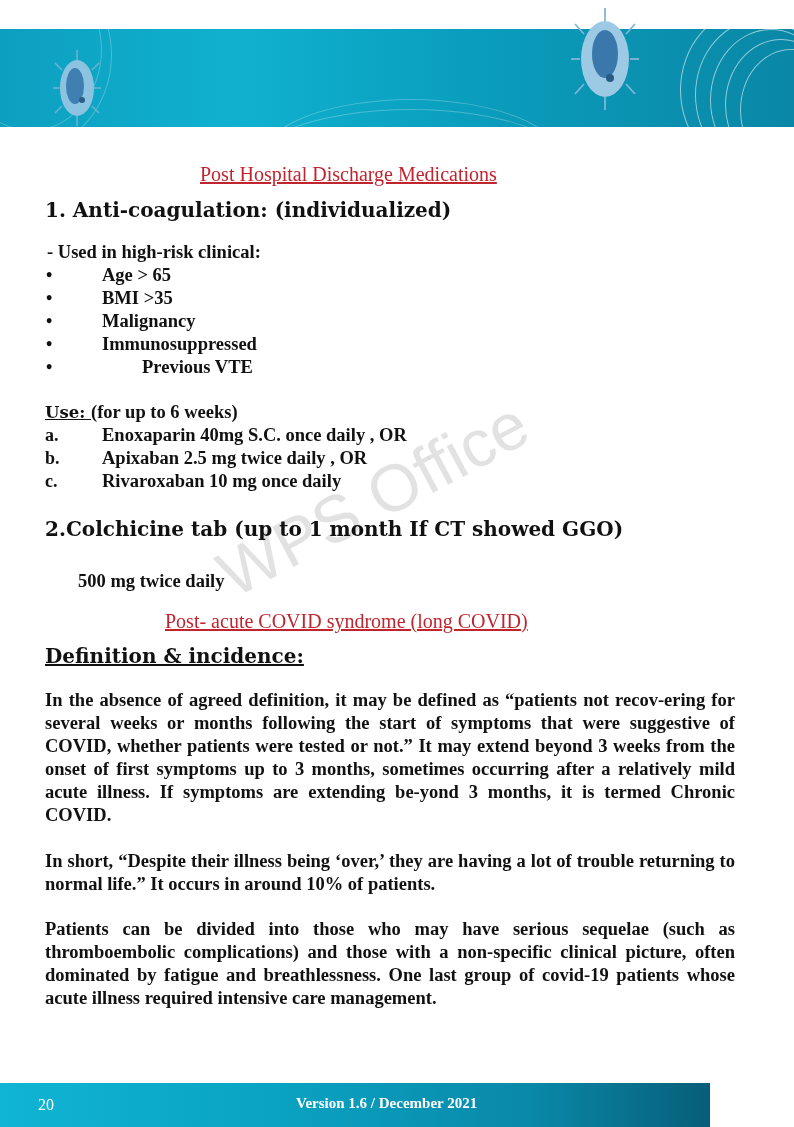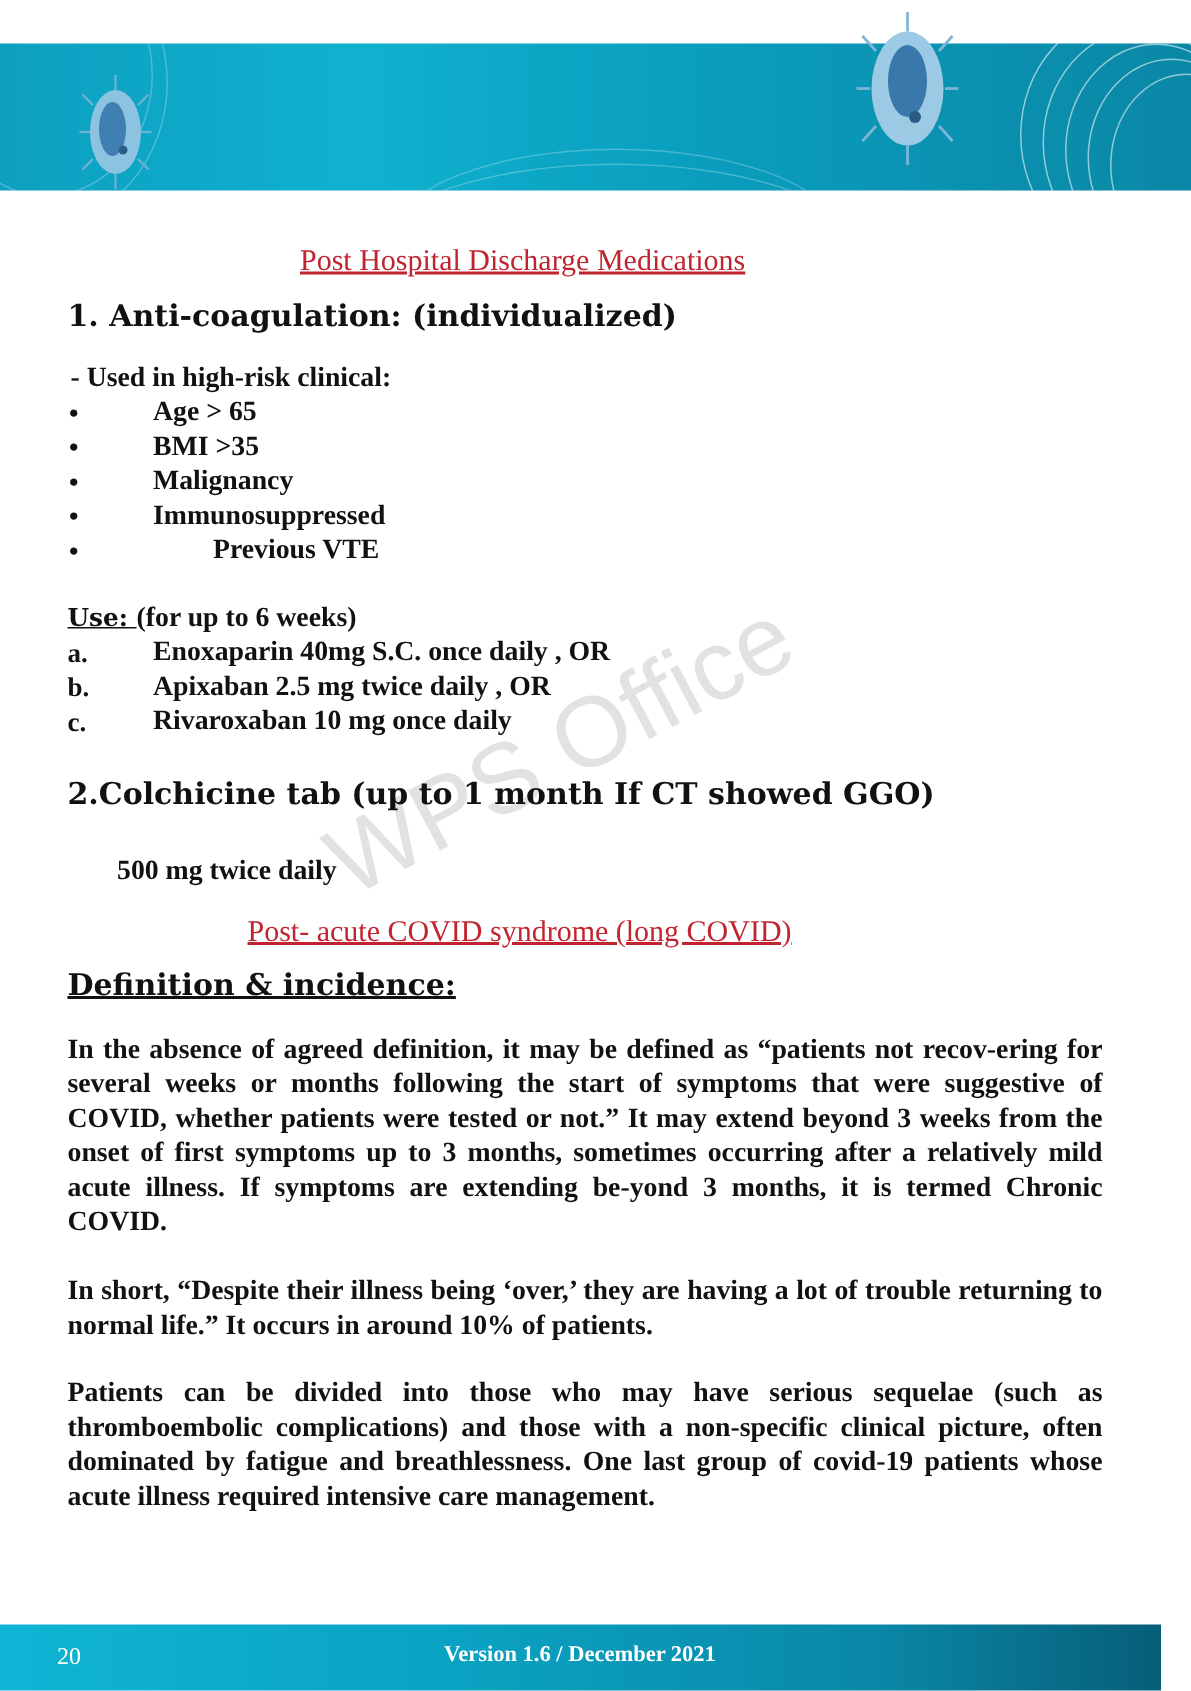--- a/index.html
+++ b/index.html
@@ -36,21 +36,21 @@
     position: absolute; font-family: "Liberation Serif", serif; font-size: 18.5px;
     white-space: nowrap; font-weight: bold;
   }
   .marker { position: absolute; font-family: "Liberation Serif", serif; font-size: 18px; font-weight: bold; }
   .para {
     position: absolute; left: 45px; width: 690px;
     font-family: "Liberation Serif", serif; font-size: 18.5px; font-weight: bold;
     line-height: 23px; text-align: justify;
   }
   .footer-band {
-    position: absolute; left: 0; top: 1083px; width: 774px; height: 44px;
+    position: absolute; left: 0; top: 1083px; width: 710px; height: 44px;
     background: linear-gradient(90deg, #10b4d4 0%, #0aa2c2 40%, #0a88a8 75%, #075e78 100%);
   }
   .footer-text {
     position: absolute; color: #fff; font-family: "Liberation Serif", serif; font-size: 16px;
   }
 </style>
 </head>
 <body>
 
 <div class="header-band">

